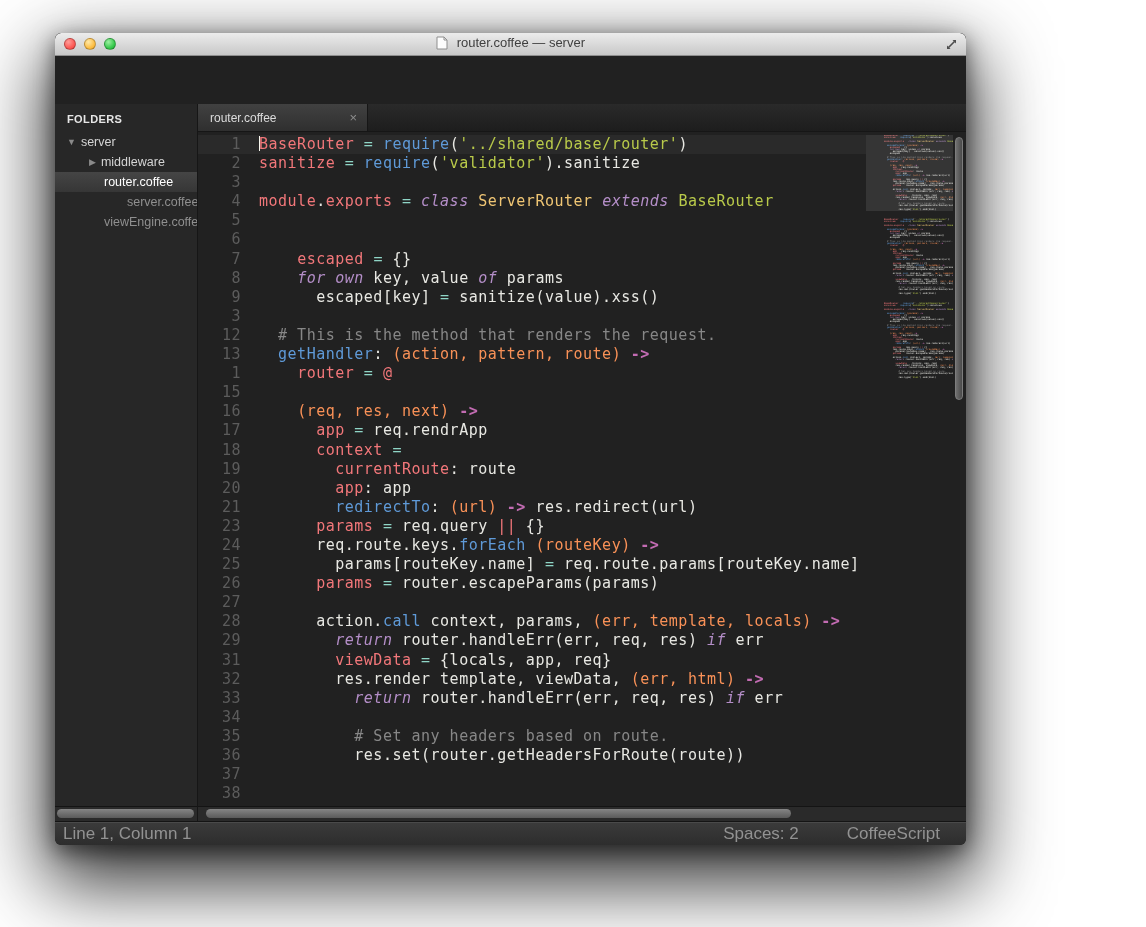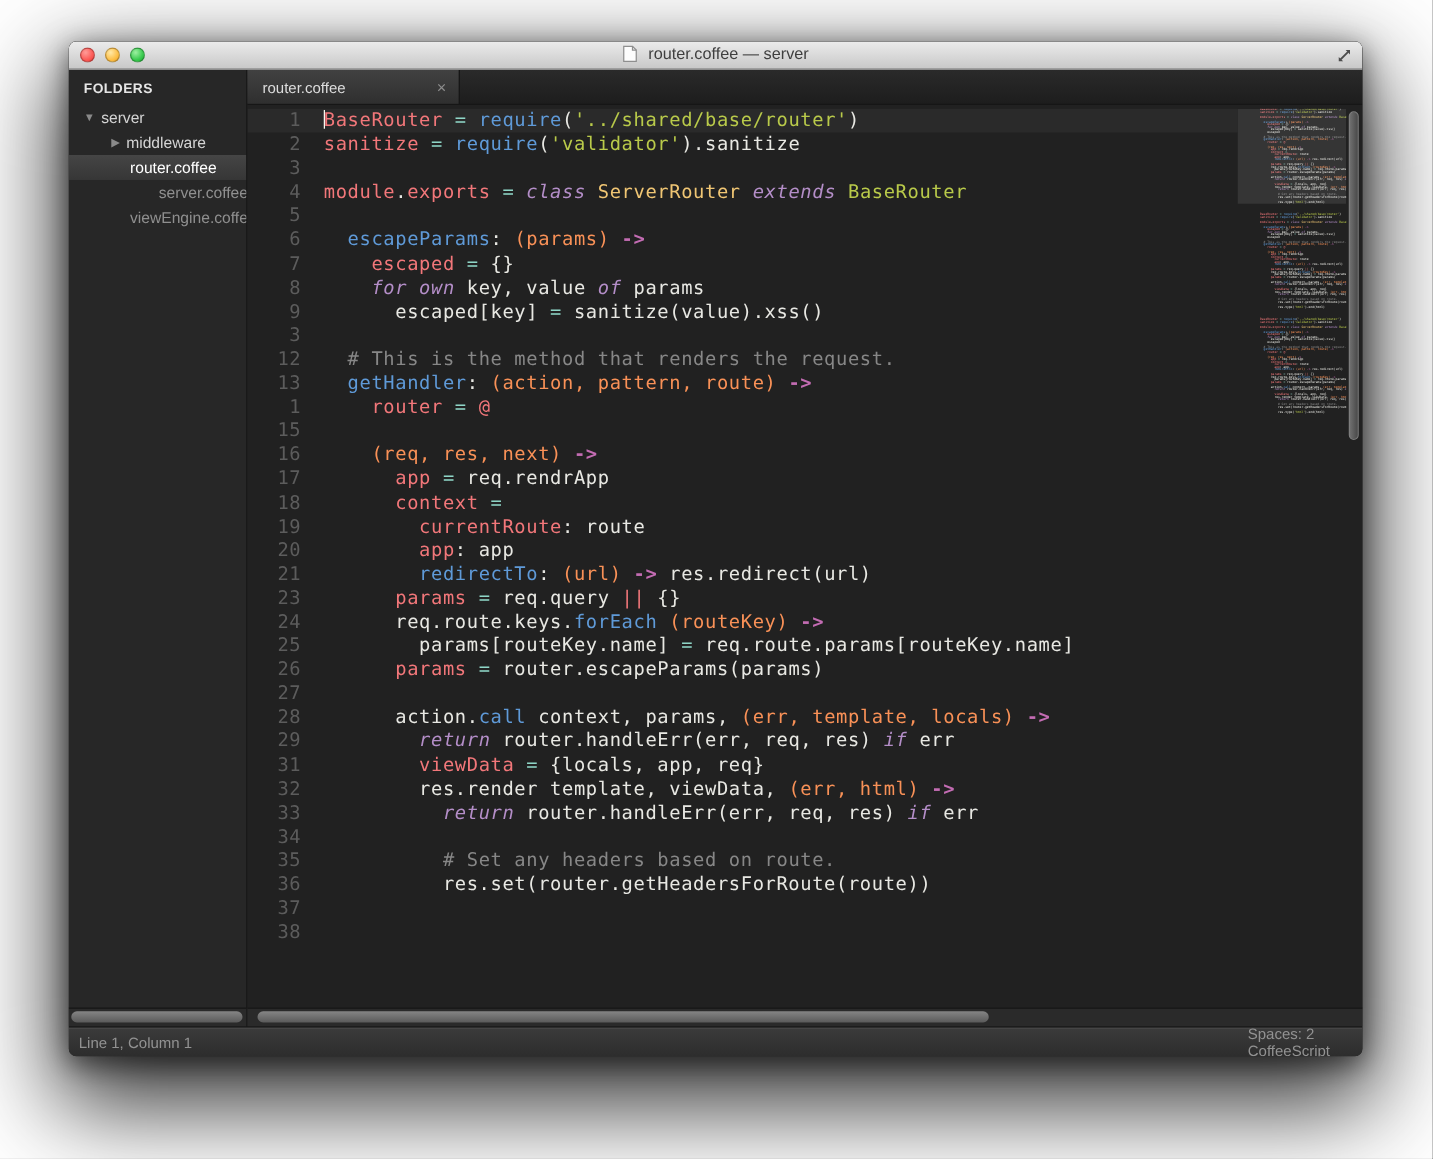--- a/index.html
+++ b/index.html
@@ -1,33 +1,33 @@
 <!DOCTYPE html>
 <html style="--tok-w: #e8e8e3; --tok-r: #f2777a; --tok-b: #5f9ad8; --tok-g: #b9ca4a; --tok-y: #f0c674; --tok-p: #b48ec8; --tok-o: #f99157; --tok-a: #8fd6c7; --tok-m: #c36cb3; --tok-c: #878787; --editor-bg: #212121; --active-line: #2a2a2a; --gutter: #5c5c5c; --sidebar-bg: #272727; --status-text: #929292; --titlebar-text: #3f3f3f;"><head>
 <meta charset="utf-8">
 <style>
   html,body{margin:0;padding:0;width:1146px;height:927px;background:#fff;overflow:hidden;
     font-family:"Liberation Sans",sans-serif;}
-  #window{position:absolute;left:55px;top:33px;width:1035px;height:812px;border-radius:6px;
+  #window{position:absolute;left:55px;top:33px;width:911px;height:812px;border-radius:6px;
     box-shadow:0 30px 75px 10px rgba(0,0,0,0.78),0 6px 22px rgba(0,0,0,0.55);
     display:flex;flex-direction:column;overflow:hidden;background:var(--editor-bg);}
   
   #titlebar{height:22px;flex:0 0 22px;background:linear-gradient(180deg,#ececec 0%,#d8d8d8 55%,#c8c8c8 100%);
     border-bottom:1px solid #8e8e8e;display:flex;align-items:center;position:relative;
     border-radius:6px 6px 0 0;}
   .traffic{display:flex;gap:8px;margin-left:9px;}
   .light{width:12px;height:12px;border-radius:50%;border:1px solid rgba(0,0,0,0.25);box-sizing:border-box;}
   .light.red{background:radial-gradient(circle at 35% 30%,#ff9d99,#fc5753 65%,#e0403c);}
   .light.yellow{background:radial-gradient(circle at 35% 30%,#ffe9a8,#fdbc40 65%,#e0a02f);}
   .light.green{background:radial-gradient(circle at 35% 30%,#9ef0a2,#34c84a 65%,#26a93a);}
   #title-center{position:absolute;left:0;right:0;text-align:center;font-size:13px;color:var(--titlebar-text);}
   #title-center .doc-icon{display:inline-block;vertical-align:-3px;margin-right:5px;}
   #fullscreen{position:absolute;right:7px;top:4px;width:15px;height:15px;}
   
-  #main{flex:1;display:flex;min-height:0;}
+  #main{flex:1;display:flex;min-height:0;margin-top:48px;}
   
   #sidebar{width:142px;flex:0 0 142px;background:var(--sidebar-bg);border-right:1px solid #161616;
     display:flex;flex-direction:column;}
   #sidebar-tree{flex:1;overflow:hidden;}
   #folders-header{font-size:11px;font-weight:bold;letter-spacing:0.4px;color:#e6e6e6;padding:9px 12px 7px;}
   .tree-item{height:20px;line-height:20px;font-size:12.5px;color:#d4d4d4;white-space:nowrap;
     display:flex;align-items:center;}
   .tree-item .arrow{color:#8a8a8a;font-size:9px;margin-right:5px;flex:0 0 auto;}
   .tree-item.file{color:#8f8f8f;}
   .tree-item.selected{background:linear-gradient(180deg,#454545,#363636);color:#fff;}
@@ -64,23 +64,23 @@
     background:linear-gradient(90deg,#6f6f6f,#4a4a4a);border:1px solid #7d7d7d;box-sizing:border-box;}
   
   .hscroll{height:14px;flex:0 0 14px;background:#2a2a2a;border-top:1px solid #141414;position:relative;}
   .hthumb{position:absolute;top:2px;height:9px;border-radius:5px;
     background:linear-gradient(180deg,#858585,#5a5a5a);}
   #sidebar-hthumb{left:2px;width:137px;}
   #editor-hthumb{left:8px;width:585px;}
   
   #statusbar{height:23px;flex:0 0 23px;background:linear-gradient(180deg,#3b3b3b,#2d2d2d);
     box-shadow:inset 0 1px 0 #4a4a4a;border-top:1px solid #141414;display:flex;align-items:center;
-    font-size:12px;color:var(--status-text);border-radius:0 0 6px 6px;}
+    font-size:17px;color:var(--status-text);border-radius:0 0 6px 6px;}
   #status-left{margin-left:8px;flex:1;}
-  #status-right{display:flex;margin-right:26px;flex-direction:column;}
+  #status-right{display:flex;gap:48px;margin-right:26px;}
 </style>
 </head>
 <body>
 
 <div id="window">
 
   <div id="titlebar">
     <div class="traffic">
       <div class="light red"></div>
       <div class="light yellow"></div>
@@ -142,21 +142,21 @@
           </div>
         </div>
 
       <div id="code-wrap">
         <div id="code-lines">
             <div class="code-row active"><span class="ln">1</span><span class="lc"><span class="cursor"></span><span class="tok-r">BaseRouter</span><span class="tok-w"> </span><span class="tok-a">=</span><span class="tok-w"> </span><span class="tok-b">require</span><span class="tok-w">(</span><span class="tok-g">'../shared/base/router'</span><span class="tok-w">)</span></span></div>
             <div class="code-row"><span class="ln">2</span><span class="lc"><span class="tok-r">sanitize</span><span class="tok-w"> </span><span class="tok-a">=</span><span class="tok-w"> </span><span class="tok-b">require</span><span class="tok-w">(</span><span class="tok-g">'validator'</span><span class="tok-w">).sanitize</span></span></div>
             <div class="code-row"><span class="ln">3</span><span class="lc"> </span></div>
             <div class="code-row"><span class="ln">4</span><span class="lc"><span class="tok-r">module</span><span class="tok-w">.</span><span class="tok-r">exports</span><span class="tok-w"> </span><span class="tok-a">=</span><span class="tok-w"> </span><span class="tok-p">class</span><span class="tok-w"> </span><span class="tok-y">ServerRouter</span><span class="tok-w"> </span><span class="tok-p">extends</span><span class="tok-w"> </span><span class="tok-g">BaseRouter</span></span></div>
             <div class="code-row"><span class="ln">5</span><span class="lc"> </span></div>
-            <div class="code-row"><span class="ln">6</span><span class="lc"><span class="tok-w">  </span><span class="tok-b">escapeParams</span><span class="tok-w">: </span><span class="tok-o">(params)</span><span class="tok-w"> </span><span class="tok-m">-&gt;</span></span></div>
+            <div class="code-row"><span class="ln">6</span></div>
             <div class="code-row"><span class="ln">7</span><span class="lc"><span class="tok-w">    </span><span class="tok-r">escaped</span><span class="tok-w"> </span><span class="tok-a">=</span><span class="tok-w"> {}</span></span></div>
             <div class="code-row"><span class="ln">8</span><span class="lc"><span class="tok-w">    </span><span class="tok-p">for</span><span class="tok-w"> </span><span class="tok-p">own</span><span class="tok-w"> key, value </span><span class="tok-p">of</span><span class="tok-w"> params</span></span></div>
             <div class="code-row"><span class="ln">9</span><span class="lc"><span class="tok-w">      escaped[key] </span><span class="tok-a">=</span><span class="tok-w"> sanitize(value).xss()</span></span></div>
             <div class="code-row"><span class="ln">3</span><span class="lc"> </span></div>
             <div class="code-row"><span class="ln">12</span><span class="lc"><span class="tok-w">  </span><span class="tok-c"># This is the method that renders the request.</span></span></div>
             <div class="code-row"><span class="ln">13</span><span class="lc"><span class="tok-w">  </span><span class="tok-b">getHandler</span><span class="tok-w">: </span><span class="tok-o">(action, pattern, route)</span><span class="tok-w"> </span><span class="tok-m">-&gt;</span></span></div>
             <div class="code-row"><span class="ln">1</span><span class="lc"><span class="tok-w">    </span><span class="tok-r">router</span><span class="tok-w"> </span><span class="tok-a">=</span><span class="tok-w"> </span><span class="tok-r">@</span></span></div>
             <div class="code-row"><span class="ln">15</span><span class="lc"> </span></div>
             <div class="code-row"><span class="ln">16</span><span class="lc"><span class="tok-w">    </span><span class="tok-o">(req, res, next)</span><span class="tok-w"> </span><span class="tok-m">-&gt;</span></span></div>
             <div class="code-row"><span class="ln">17</span><span class="lc"><span class="tok-w">      </span><span class="tok-r">app</span><span class="tok-w"> </span><span class="tok-a">=</span><span class="tok-w"> req.rendrApp</span></span></div>

